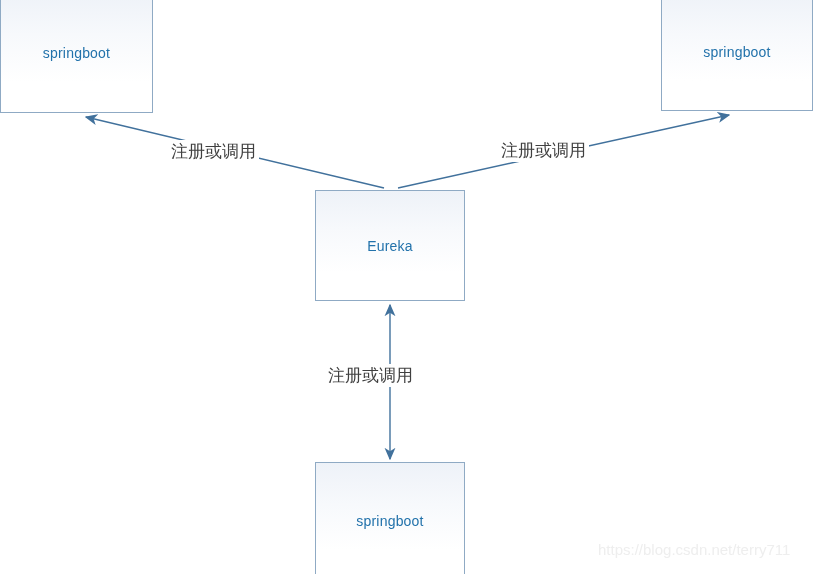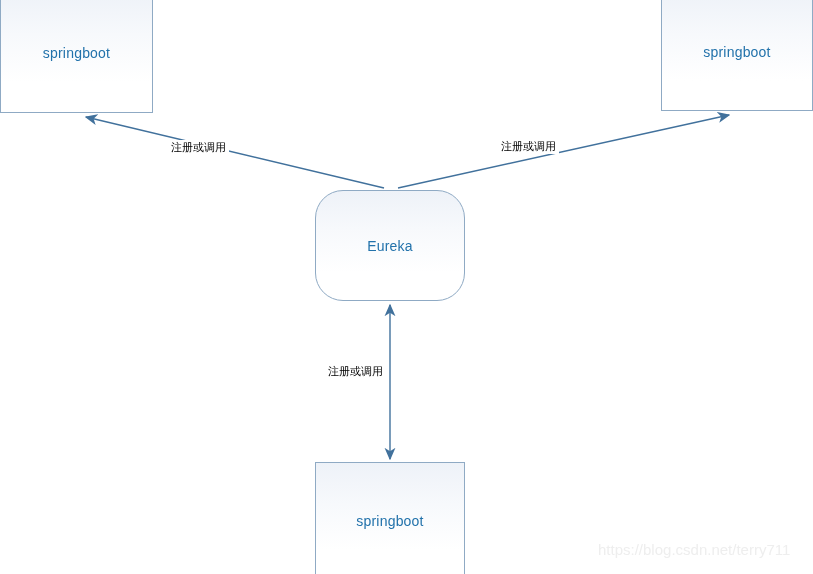--- a/index.html
+++ b/index.html
@@ -32,27 +32,27 @@
   }
   .node-label {
     color: #2272ab;
     font-size: 14px;
     font-family: "Liberation Sans", "DejaVu Sans", sans-serif;
     letter-spacing: 0.2px;
     white-space: nowrap;
   }
   #node-springboot-left  { left: 0px;   top: -8px;  width: 153px; height: 121px; }
   #node-springboot-right { left: 661px; top: -8px;  width: 152px; height: 119px; }
-  #node-eureka           { left: 315px; top: 190px; width: 150px; height: 111px; border-radius: 28px; }
+  #node-eureka           { left: 315px; top: 190px; width: 150px; height: 111px; }
   #node-springboot-bottom{ left: 315px; top: 462px; width: 150px; height: 118px; }
 
   .edge-label {
     position: absolute;
-    color: #000000;
-    font-size: 11px;
+    color: #404040;
+    font-size: 17px;
     font-family: "Liberation Sans", "DejaVu Sans", sans-serif;
     white-space: nowrap;
     background: #ffffff;
     padding: 0 3px;
   }
   #edge-label-left   { left: 168px; top: 140px; }
   #edge-label-right  { left: 498px; top: 139px; }
   #edge-label-bottom { left: 325px; top: 364px; }
 
   #watermark {

